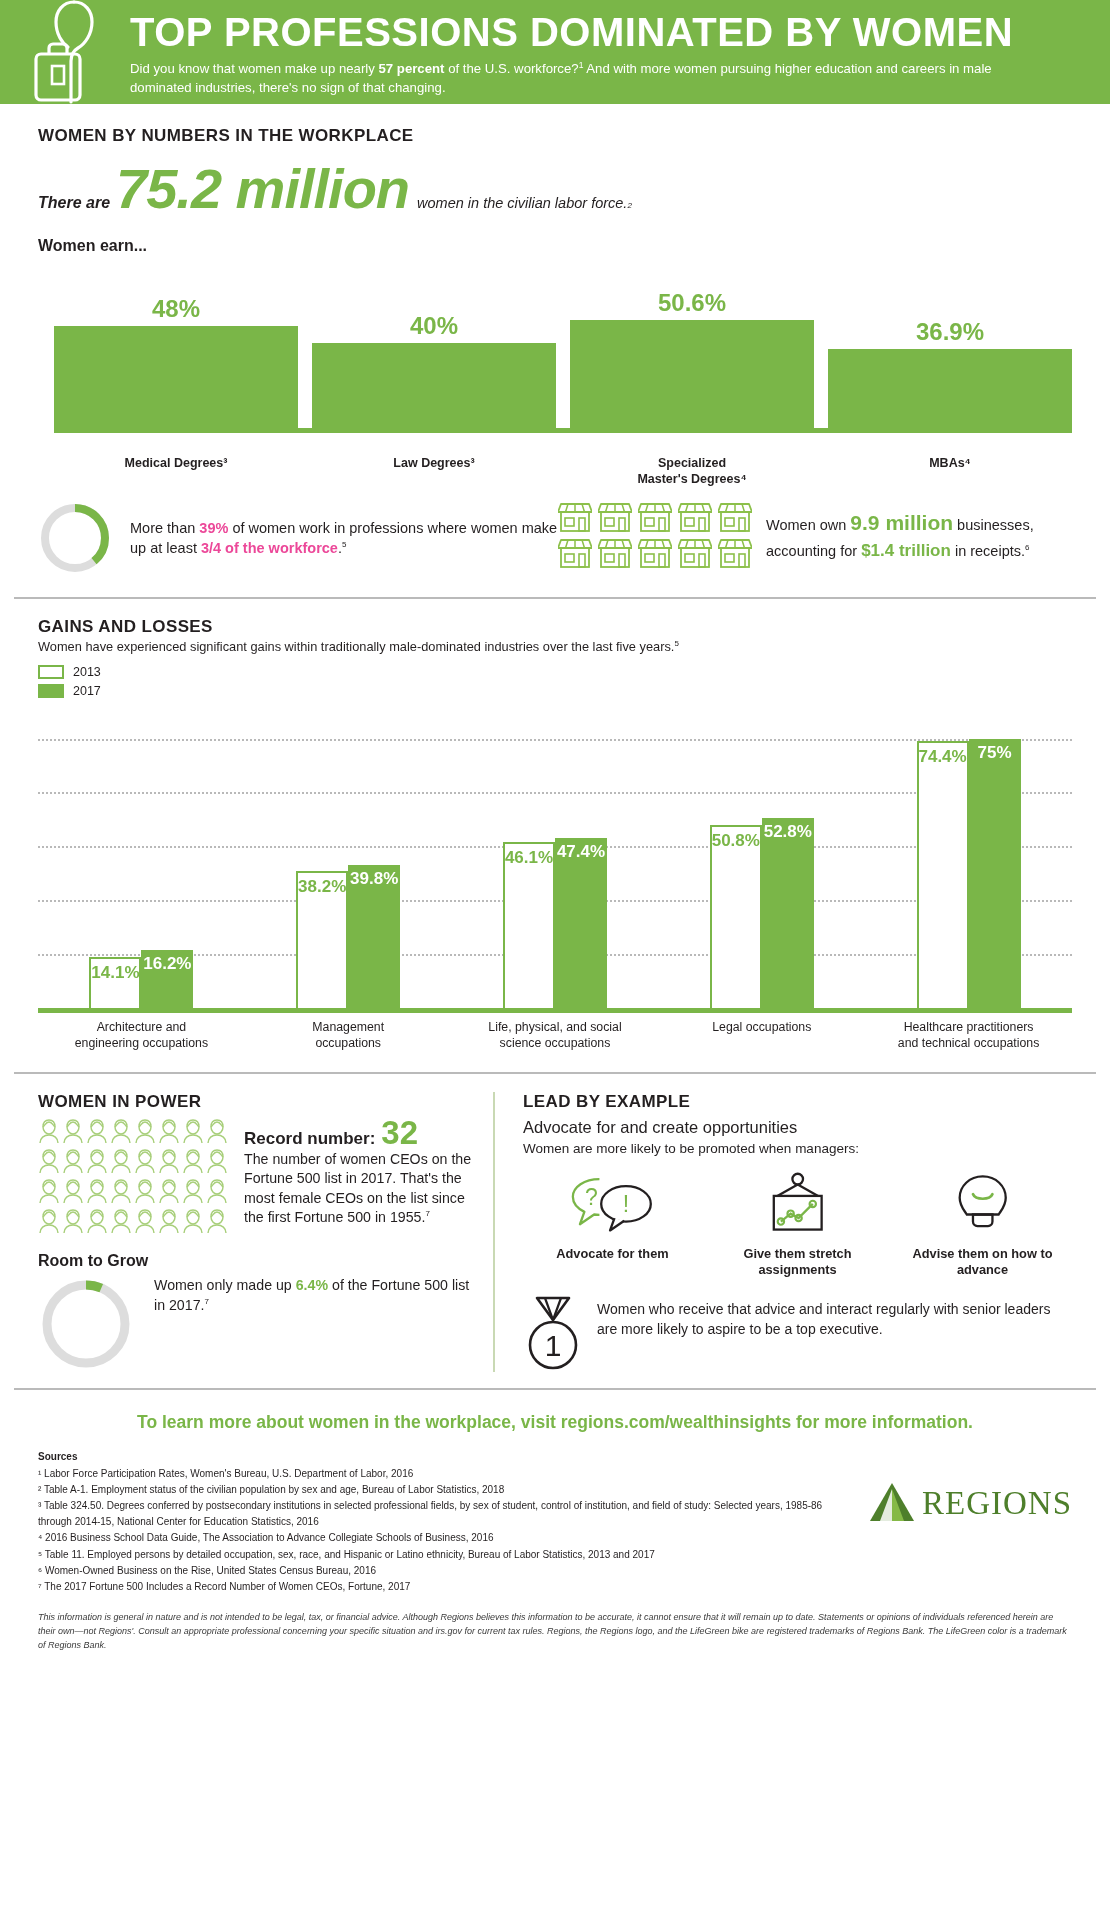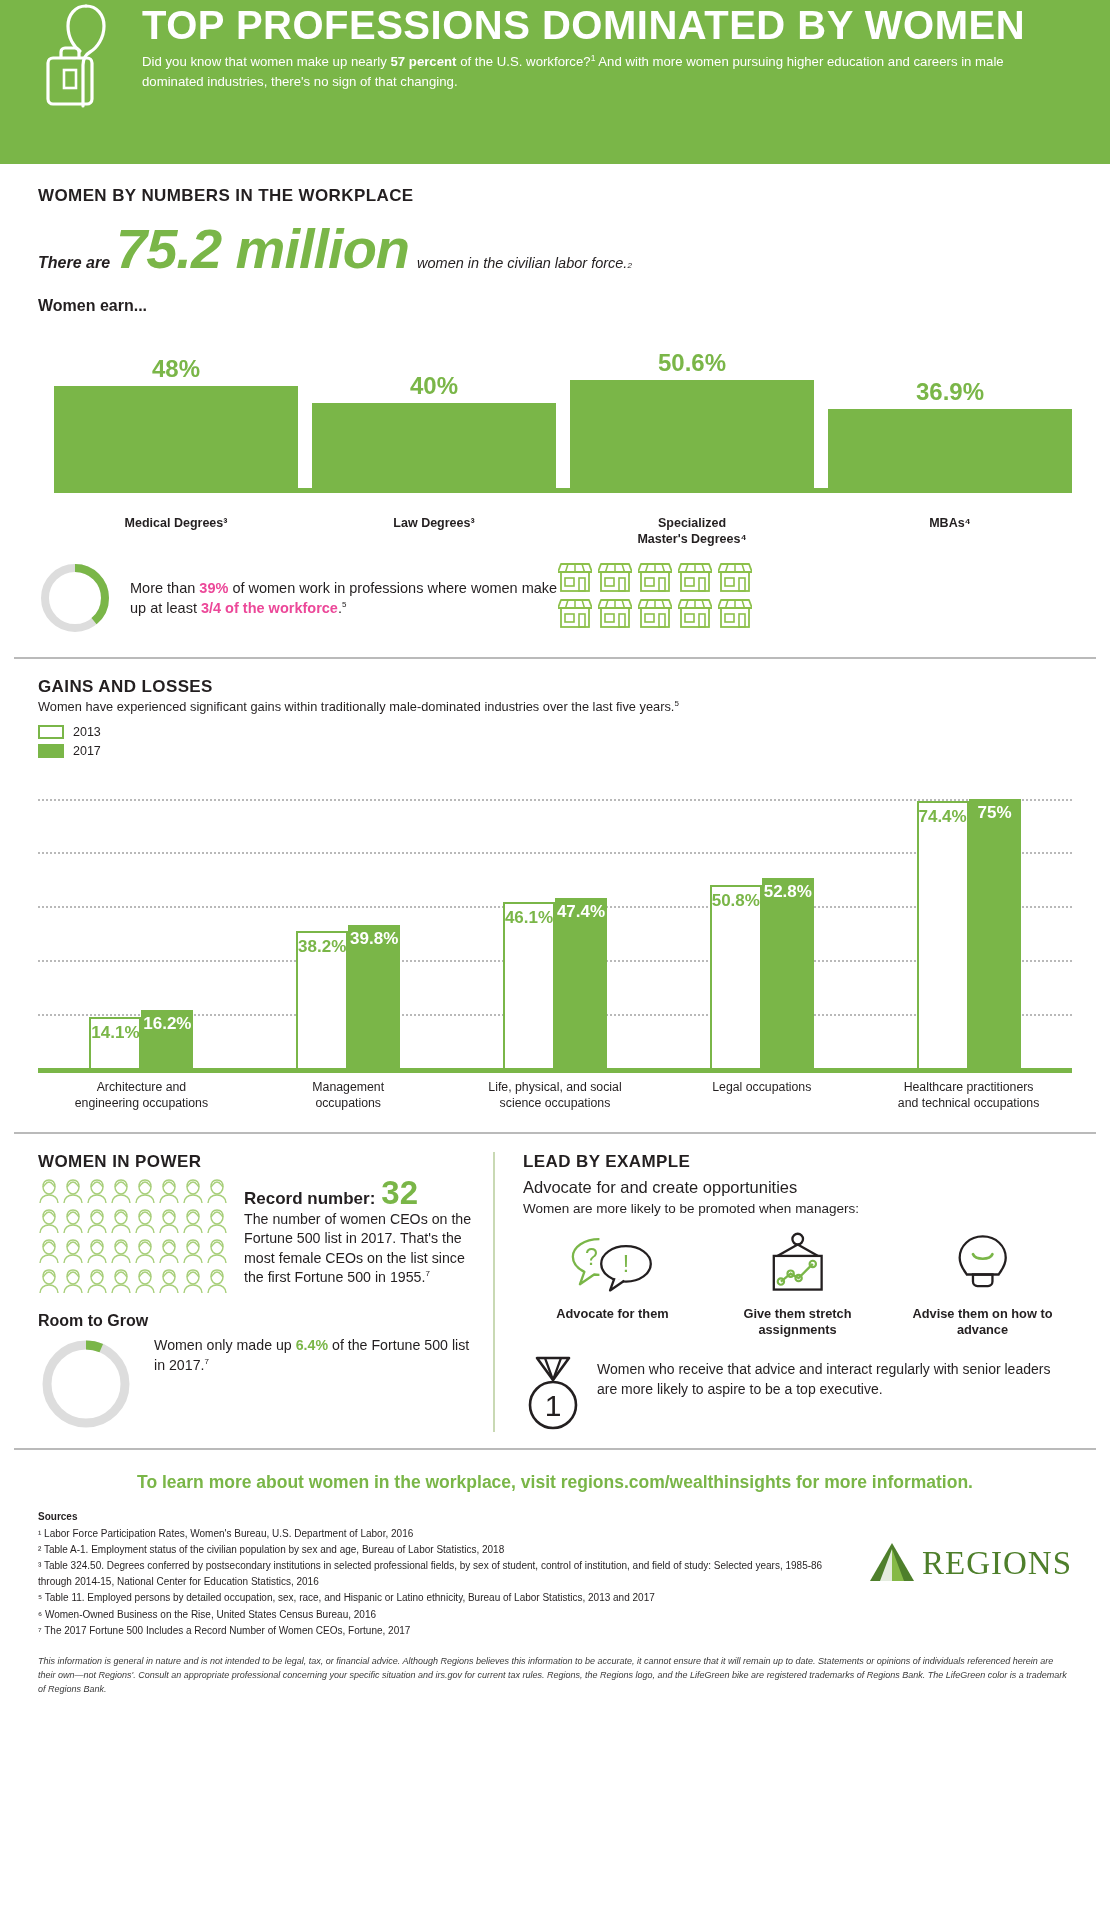--- a/index.html
+++ b/index.html
@@ -8,23 +8,23 @@
     background:#ffffff;
     font-family:"Liberation Sans", sans-serif;
     color:#231f20;
     overflow:hidden;
   }
   .page { position:relative; width:1110px; height:1916px; }
 
   
   .header {
     background:#7ab648;
-    height:164px;
-    display:flex; 
-    padding:0 30px 0 40px;
+    height:104px;
+    display:flex; align-items:center;
+    padding:0 30px 0 28px;
   }
   .header-icon { width:92px; height:112px; flex:0 0 92px; margin-right:10px; }
   .header-text { flex:1; padding-top:4px; }
   .header-title {
     color:#ffffff;
     font-size:40px;
     font-weight:bold;
     letter-spacing:0.5px;
     line-height:1.05;
     margin-bottom:6px;
@@ -309,20 +309,23 @@
               <rect x="21" y="17" width="6" height="13" fill="none" stroke="#8cc04a" stroke-width="1.6"></rect>
             </svg></span>
           <span class="store-ico"><svg viewBox="0 0 34 32" xmlns="http://www.w3.org/2000/svg">
               <path d="M3 3h28l3 8H0z" fill="none" stroke="#8cc04a" stroke-width="1.8" stroke-linejoin="round"></path>
               <path d="M10 3l-2.5 8M17 3v8M24 3l2.5 8" fill="none" stroke="#8cc04a" stroke-width="1.5"></path>
               <rect x="3" y="11" width="28" height="19" fill="none" stroke="#8cc04a" stroke-width="1.8"></rect>
               <rect x="7" y="17" width="9" height="8" fill="none" stroke="#8cc04a" stroke-width="1.6"></rect>
               <rect x="21" y="17" width="6" height="13" fill="none" stroke="#8cc04a" stroke-width="1.6"></rect>
             </svg></span>
         </div>
+      <div class="stores-txt">
+        <span>Women own </span><span class="bg">9.9 million</span><span> businesses, accounting for </span><span class="bg2">$1.4 trillion</span><span> in receipts.</span><sup>6</sup>
+      </div>
     </div>
   </div>
 
   <div class="hr" style="margin-top:22px"></div>
 
   <div class="sec2">
     <div class="section-title">GAINS AND LOSSES</div>
     <div class="sec2-sub">
       <span>Women have experienced significant gains within traditionally male-dominated industries over the last five years.</span><sup>5</sup>
     </div>
@@ -657,20 +660,21 @@
 
   <div class="cta">To learn more about women in the workplace, visit regions.com/wealthinsights for more information.</div>
 
   <div class="footer">
     <div class="src">
       <div class="src-h">Sources</div>
       <div id="sources-list">
           <div class="src-i">¹ Labor Force Participation Rates, Women's Bureau, U.S. Department of Labor, 2016</div>
           <div class="src-i">² Table A-1. Employment status of the civilian population by sex and age, Bureau of Labor Statistics, 2018</div>
           <div class="src-i">³ Table 324.50. Degrees conferred by postsecondary institutions in selected professional fields, by sex of student, control of institution, and field of study: Selected years, 1985-86 through 2014-15, National Center for Education Statistics, 2016</div>
+          <div class="src-i">⁴ 2016 Business School Data Guide, The Association to Advance Collegiate Schools of Business, 2016</div>
           <div class="src-i">⁵ Table 11. Employed persons by detailed occupation, sex, race, and Hispanic or Latino ethnicity, Bureau of Labor Statistics, 2013 and 2017</div>
           <div class="src-i">⁶ Women-Owned Business on the Rise, United States Census Bureau, 2016</div>
           <div class="src-i">⁷ The 2017 Fortune 500 Includes a Record Number of Women CEOs, Fortune, 2017</div>
         </div>
     </div>
     <div class="logo-wrap">
       <div class="logo">
         <span>
           <svg viewBox="0 0 48 42" xmlns="http://www.w3.org/2000/svg">
             <path d="M24 2 L46 40 L2 40 Z" fill="#4e7f2b"></path>

